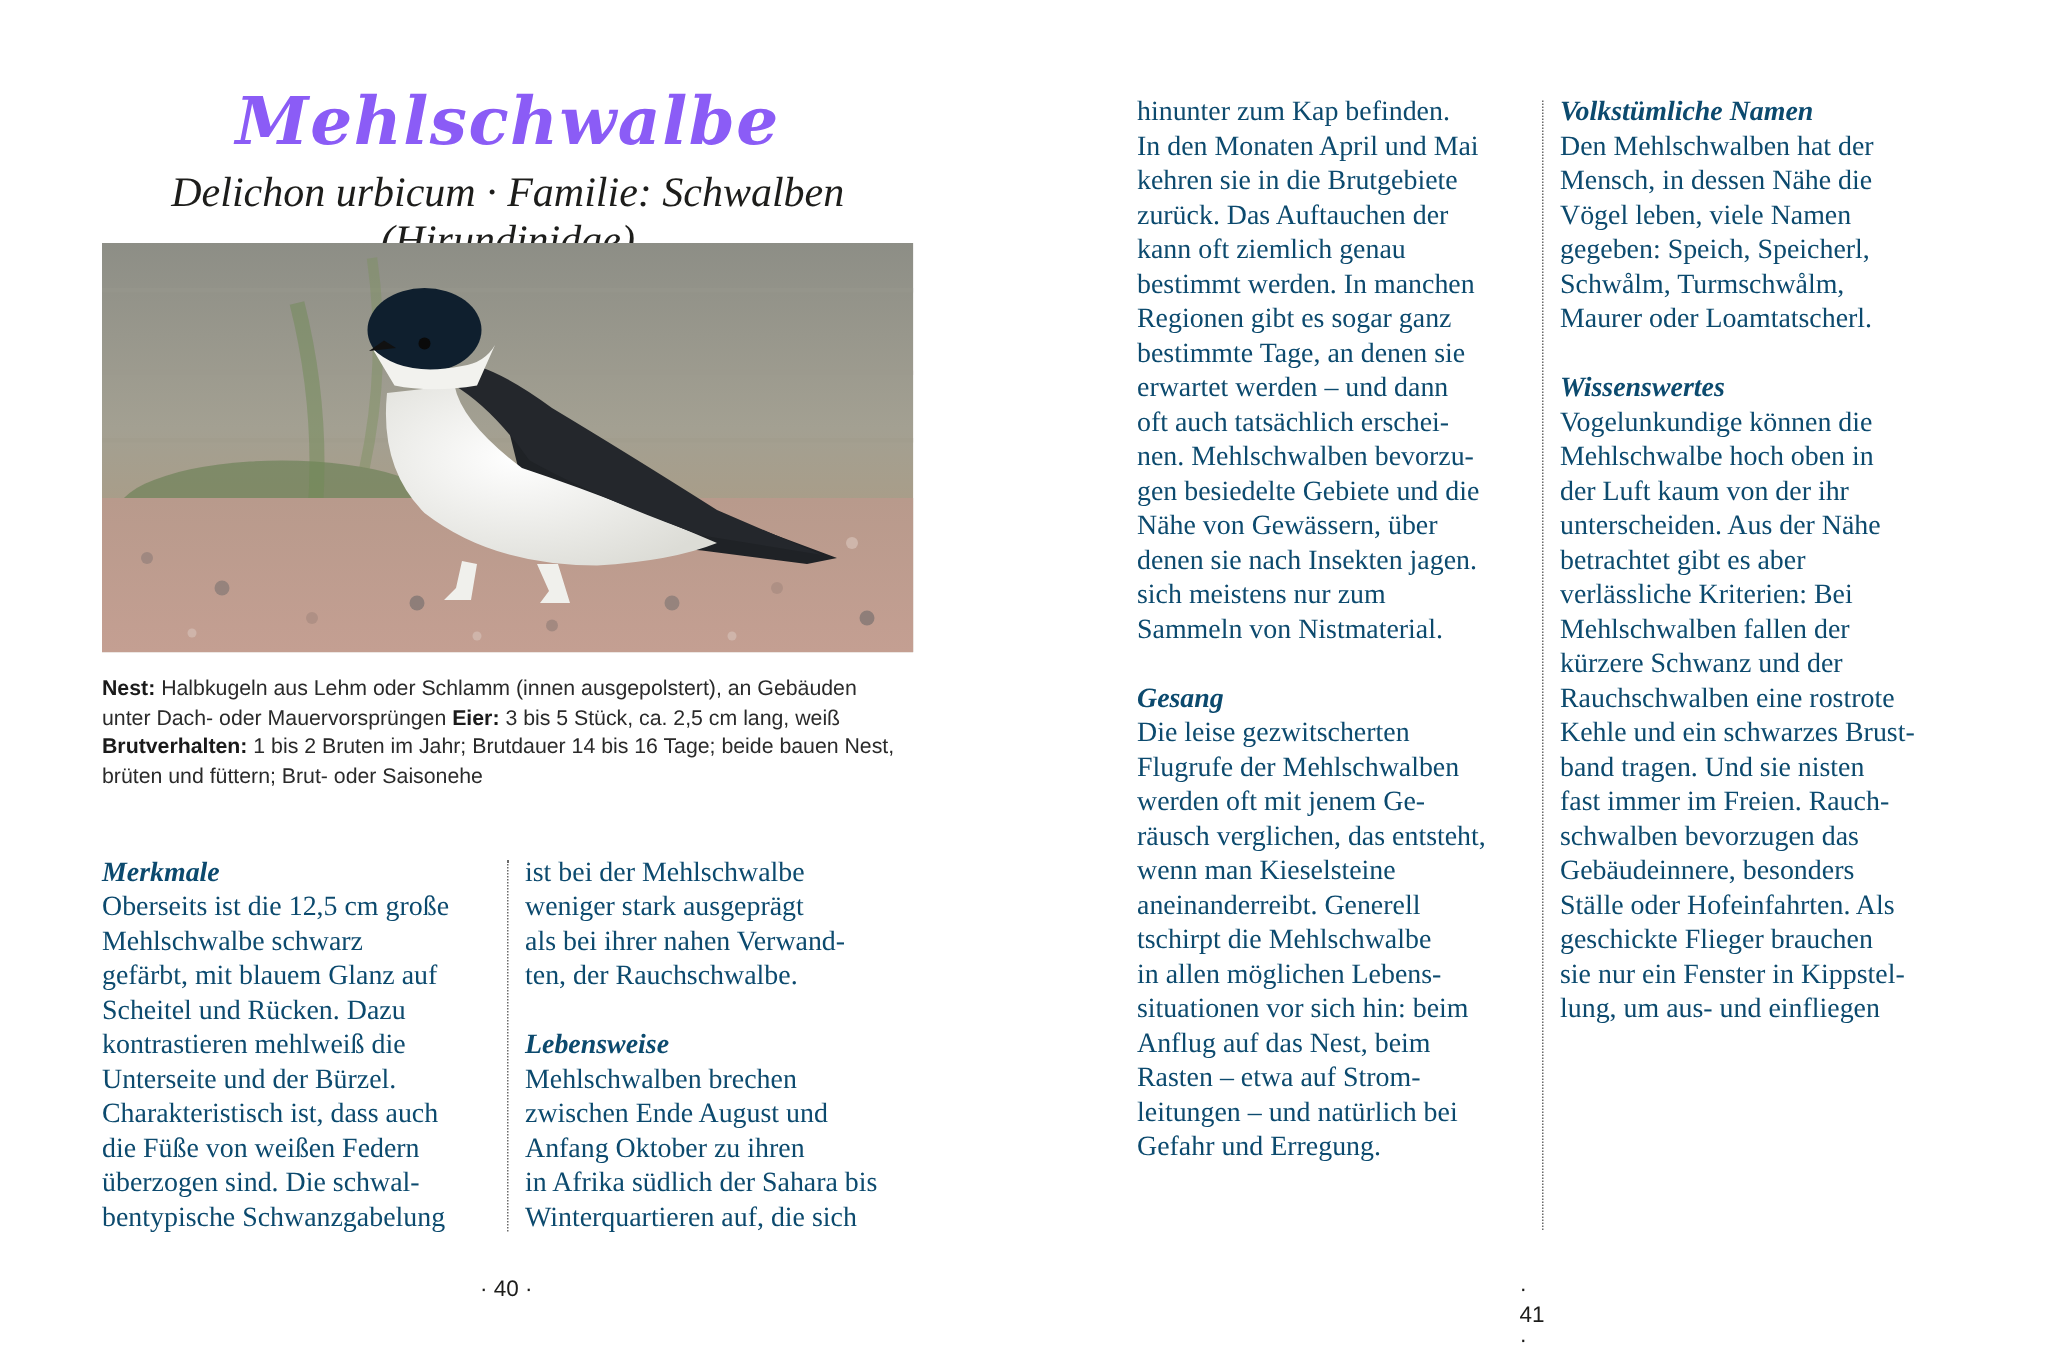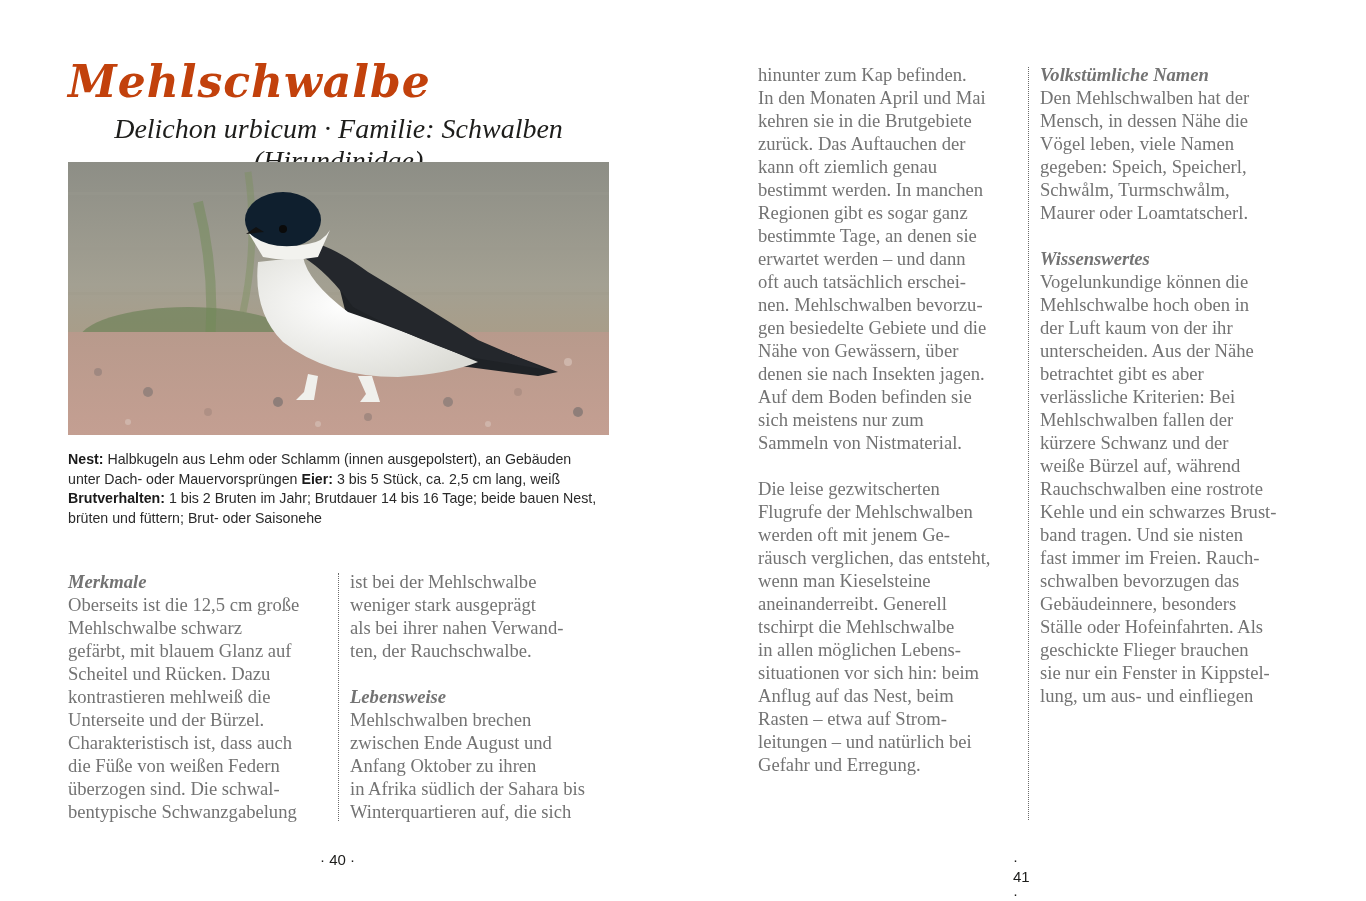--- a/index.html
+++ b/index.html
@@ -3,41 +3,41 @@
 <meta charset="utf-8">
 <style>
   html, body { margin:0; padding:0; background:#ffffff; }
   body { width:1366px; height:901px; position:relative; overflow:hidden; color:#1a1a1a; }
 
   .page { position:absolute; top:0; height:901px; }
   .page-left { left:0; width:683px; }
   .page-right { left:683px; width:683px; }
 
   .title {
-    position:absolute; left:68px; width:541px; top:56px; text-align:left;
+    position:absolute; left:68px; width:541px; top:56px; text-align:center;
     font-family: "DejaVu Serif", "Liberation Serif", serif;
-    font-style:italic; font-weight:bold; font-size:44px; letter-spacing:1px; color:#c2410c;
+    font-style:italic; font-weight:bold; font-size:44px; letter-spacing:1px; color:#8b5cf6;
   }
   .subtitle {
     position:absolute; left:68px; width:541px; top:113px; text-align:center;
     font-family: "Liberation Serif", serif; font-style:italic; font-size:28px; color:#1d1d1b;
   }
   .photo {
     position:absolute; left:68px; top:162px; width:541px; height:273px; overflow:hidden;
   }
   .photo svg { display:block; }
 
   .facts {
     position:absolute; left:68px; top:450px; width:530px;
     font-family: "Liberation Sans", "DejaVu Sans", sans-serif; font-size:14.2px; line-height:19.5px; color:#2a2a2a;
   }
   .facts b { font-weight:bold; color:#1a1a1a; }
 
   .col {
-    position:absolute; font-family:"Liberation Serif", serif; font-size:18.6px; line-height:23px; color:#737373;
+    position:absolute; font-family:"Liberation Serif", serif; font-size:18.6px; line-height:23px; color:#0c4a6e;
   }
   .col .line { white-space:nowrap; display:block; }
   .col .head { font-style:italic; font-weight:bold; display:block;font-family:Liberation Serif, serif; }
   .col .gap { display:block; height:23px; }
 
   .col-l1 { left:68px; top:570px; width:265px; }
   .col-l2 { left:350px; top:570px; width:265px; }
   .col-r1 { left:758px; top:63px; width:265px; }
   .col-r2 { left:1040px; top:63px; width:265px; }
 
@@ -167,25 +167,25 @@
         <span class="line">kann oft ziemlich genau</span>
         <span class="line">bestimmt werden. In manchen</span>
         <span class="line">Regionen gibt es sogar ganz</span>
         <span class="line">bestimmte Tage, an denen sie</span>
         <span class="line">erwartet werden – und dann</span>
         <span class="line">oft auch tatsächlich erschei-</span>
         <span class="line">nen. Mehlschwalben bevorzu-</span>
         <span class="line">gen besiedelte Gebiete und die</span>
         <span class="line">Nähe von Gewässern, über</span>
         <span class="line">denen sie nach Insekten jagen.</span>
-        <span class="line">Auf dem Boden befinden sie</span>
         <span class="line">sich meistens nur zum</span>
         <span class="line">Sammeln von Nistmaterial.</span>
       </div>
     <span class="gap"></span>
+    <span class="head">Gesang</span>
     <div>
         <span class="line">Die leise gezwitscherten</span>
         <span class="line">Flugrufe der Mehlschwalben</span>
         <span class="line">werden oft mit jenem Ge-</span>
         <span class="line">räusch verglichen, das entsteht,</span>
         <span class="line">wenn man Kieselsteine</span>
         <span class="line">aneinanderreibt. Generell</span>
         <span class="line">tschirpt die Mehlschwalbe</span>
         <span class="line">in allen möglichen Lebens-</span>
         <span class="line">situationen vor sich hin: beim</span>
@@ -212,21 +212,20 @@
     <span class="head">Wissenswertes</span>
     <div>
         <span class="line">Vogelunkundige können die</span>
         <span class="line">Mehlschwalbe hoch oben in</span>
         <span class="line">der Luft kaum von der ihr</span>
         <span class="line">unterscheiden. Aus der Nähe</span>
         <span class="line">betrachtet gibt es aber</span>
         <span class="line">verlässliche Kriterien: Bei</span>
         <span class="line">Mehlschwalben fallen der</span>
         <span class="line">kürzere Schwanz und der</span>
-        <span class="line">weiße Bürzel auf, während</span>
         <span class="line">Rauchschwalben eine rostrote</span>
         <span class="line">Kehle und ein schwarzes Brust-</span>
         <span class="line">band tragen. Und sie nisten</span>
         <span class="line">fast immer im Freien. Rauch-</span>
         <span class="line">schwalben bevorzugen das</span>
         <span class="line">Gebäudeinnere, besonders</span>
         <span class="line">Ställe oder Hofeinfahrten. Als</span>
         <span class="line">geschickte Flieger brauchen</span>
         <span class="line">sie nur ein Fenster in Kippstel-</span>
         <span class="line">lung, um aus- und einfliegen</span>

